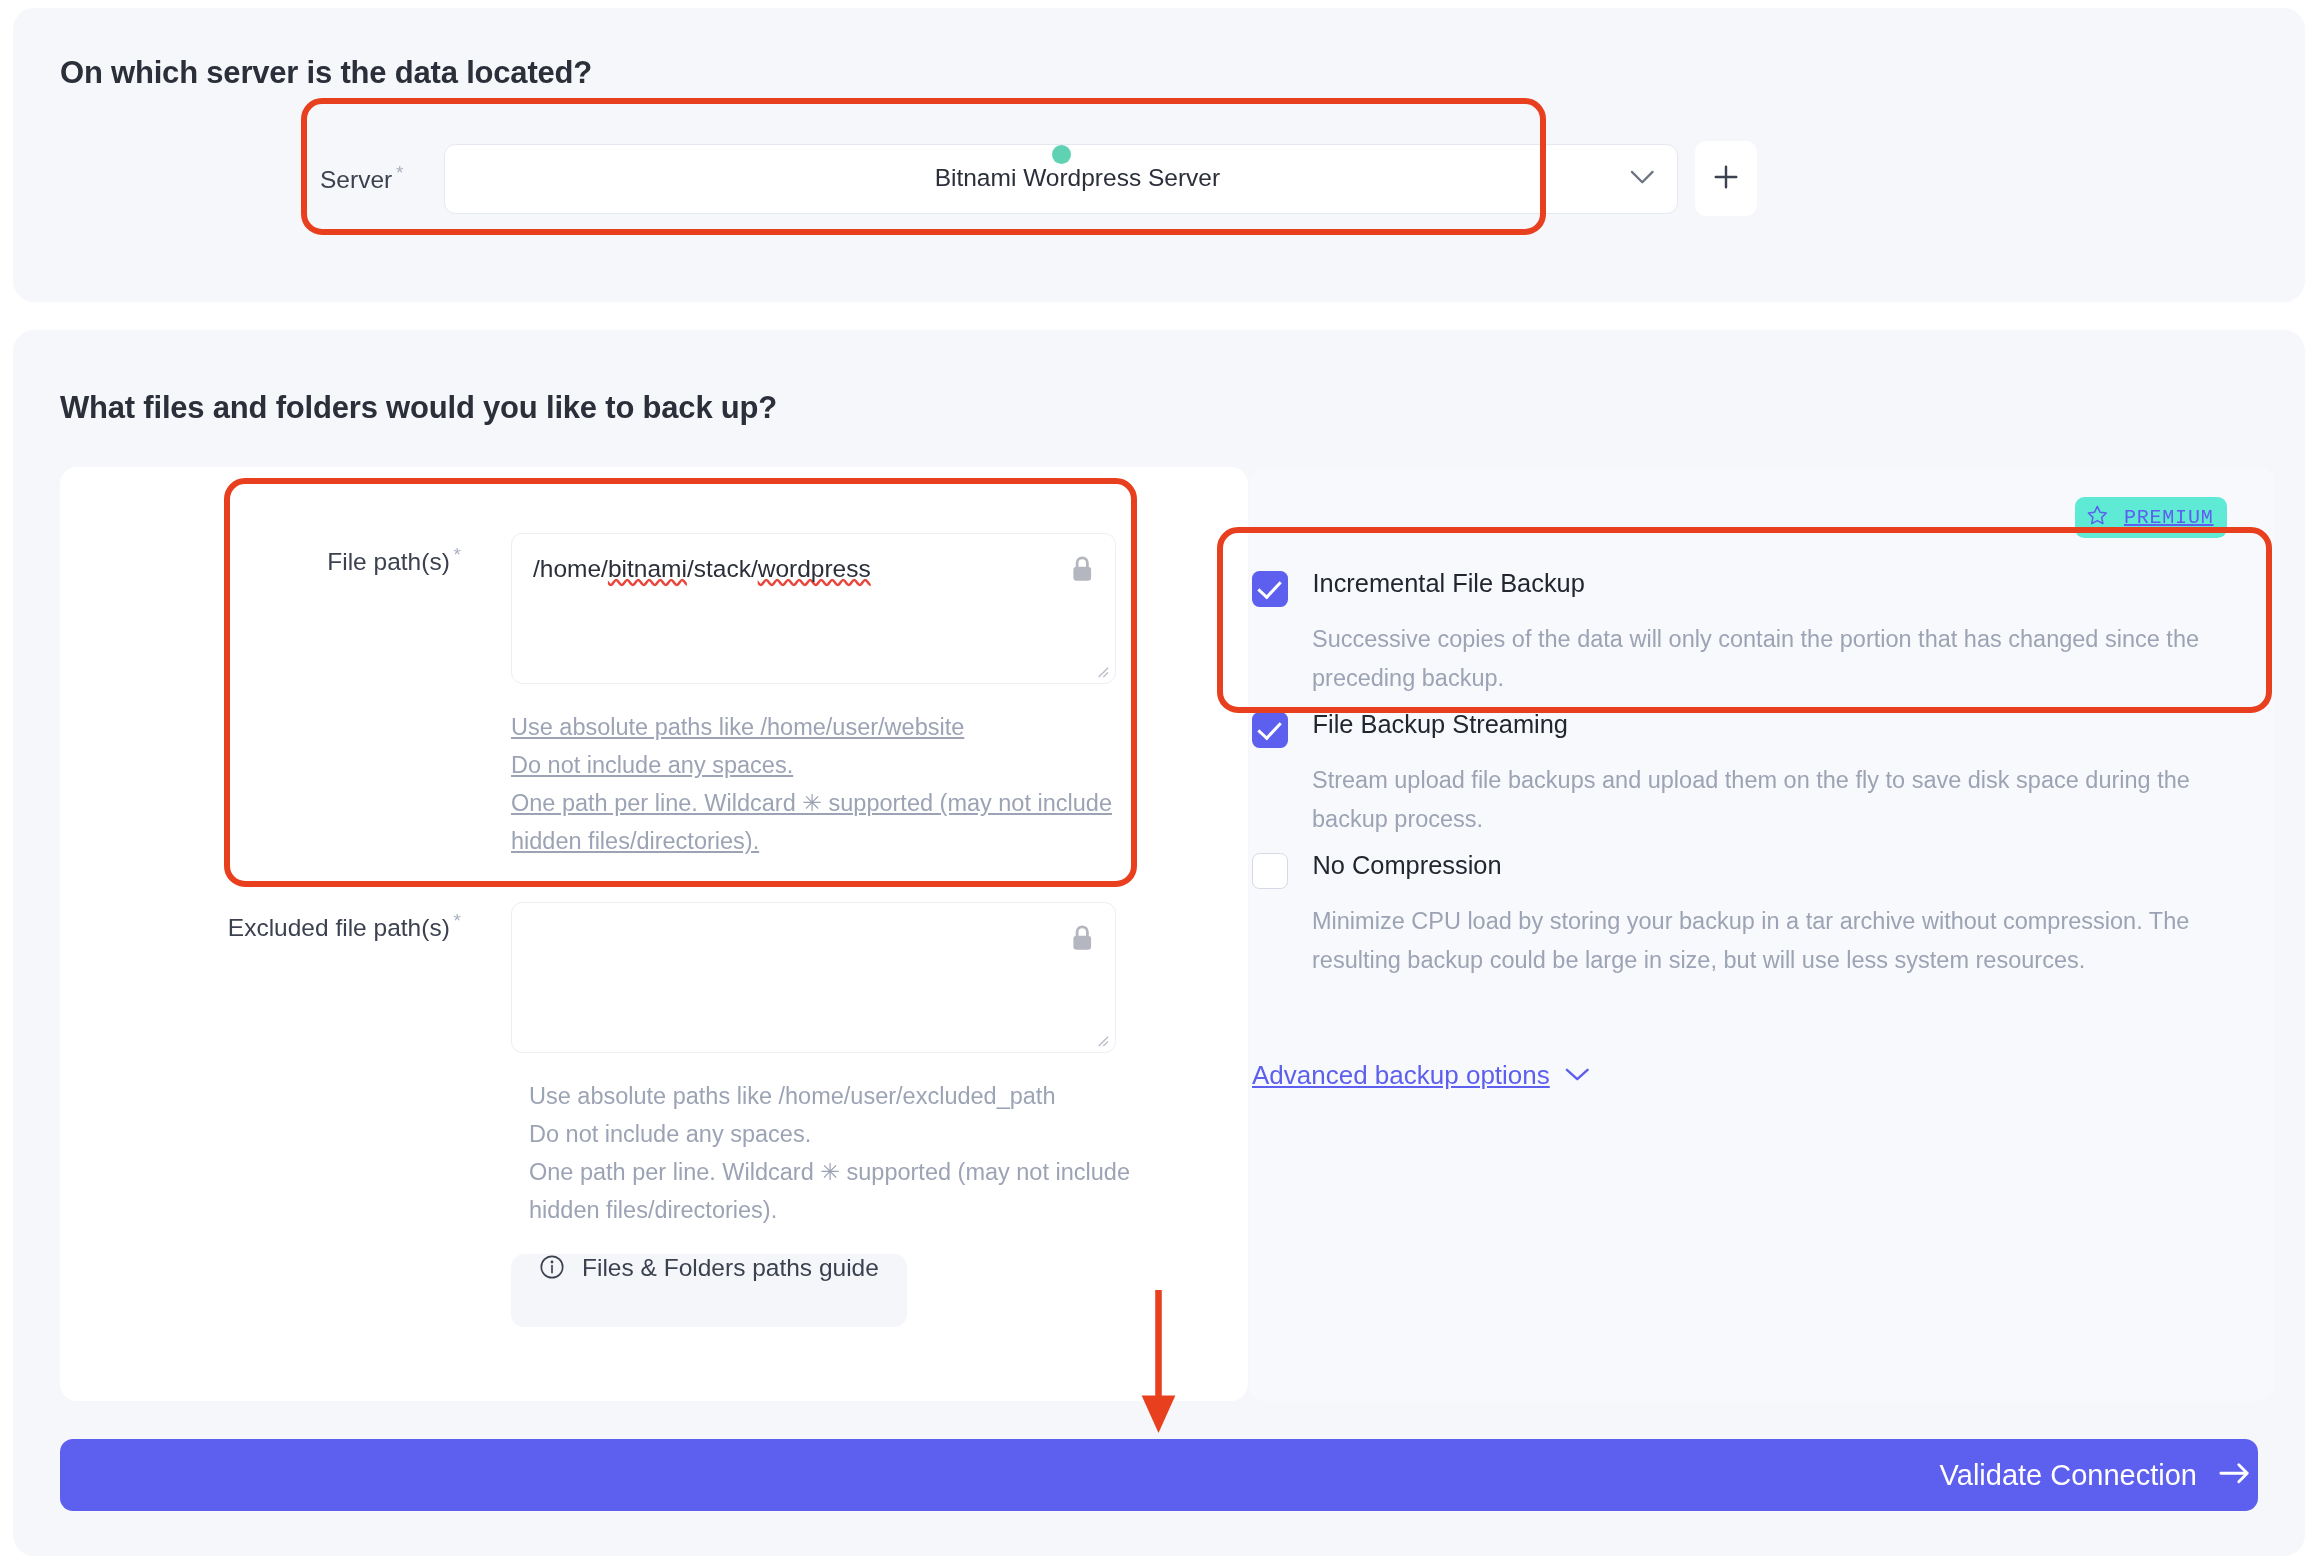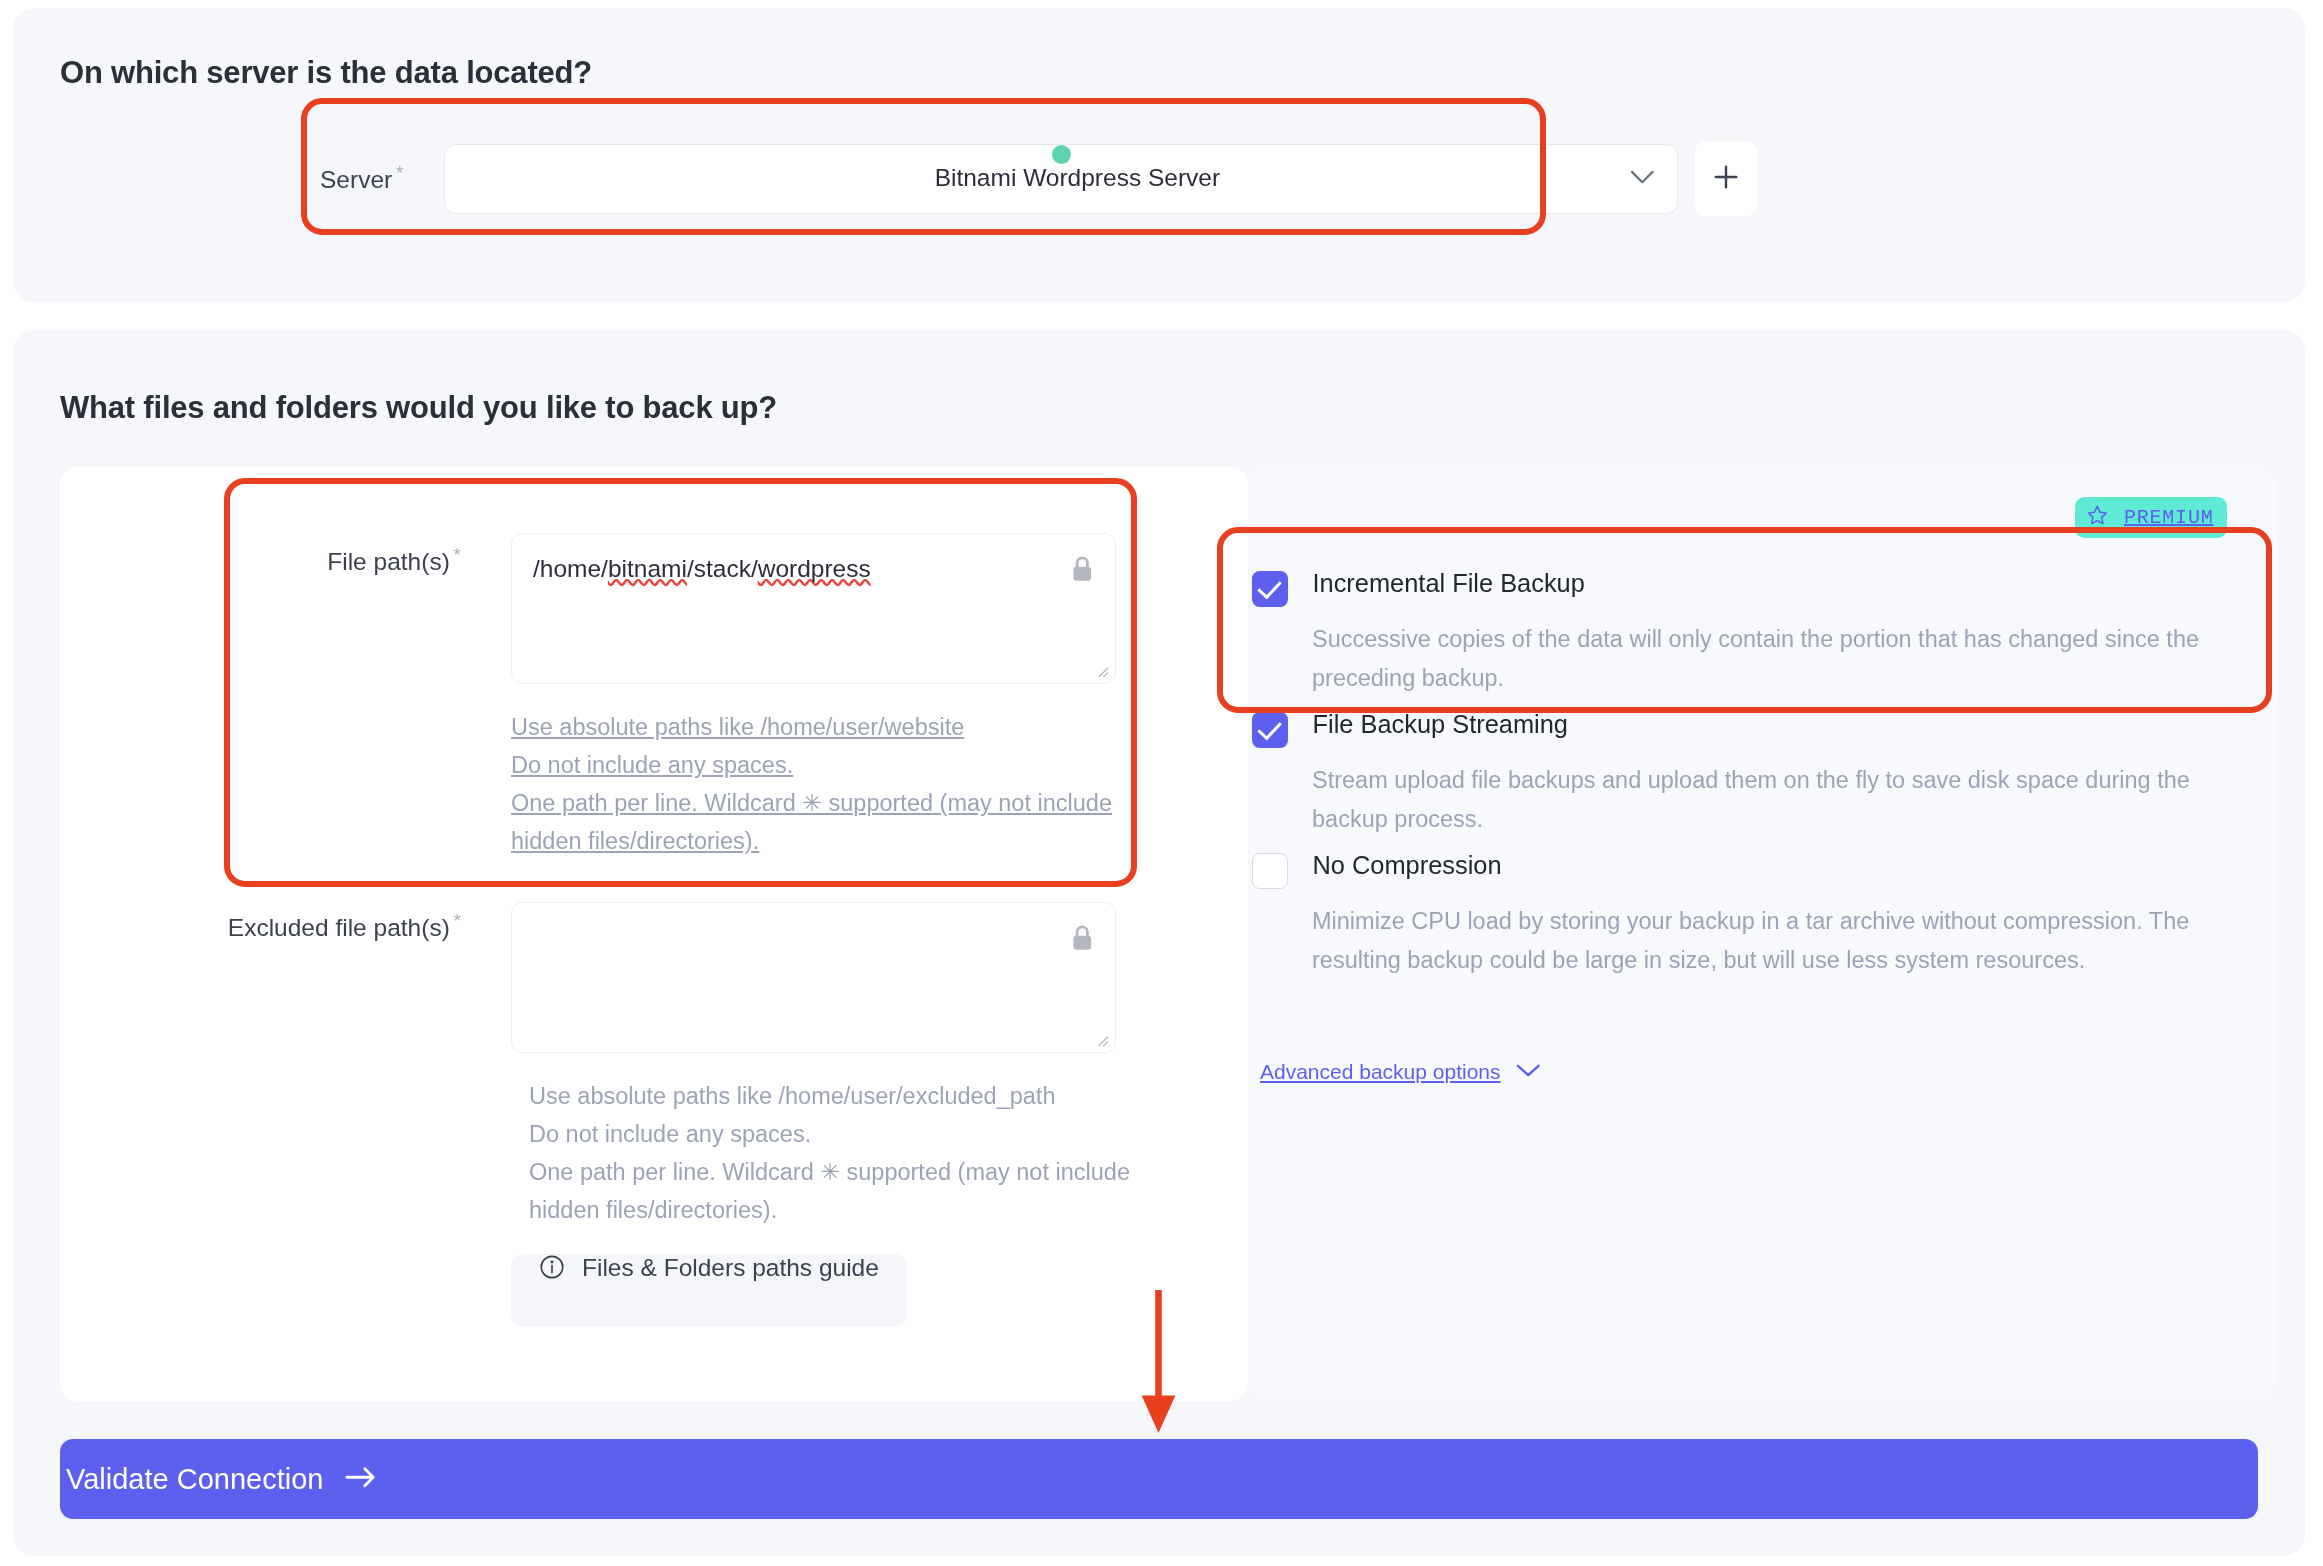--- a/index.html
+++ b/index.html
@@ -194,36 +194,35 @@
   #opt-incremental { top: 569px; }
   #opt-streaming   { top: 710px; }
   #opt-nocompress  { top: 851px; }
 
   #adv-link {
     position: absolute;
     left: 1252px; top: 1060px;
     display: flex; align-items: center; gap: 15px;
   }
   #adv-link .atxt {
-    font-size: 21px;
+    font-size: 26px;
     color: #5d5fef;
     text-decoration: underline;
     white-space: nowrap;
-    margin-left: 8px;
   }
 
   
   #validate-btn {
     position: absolute;
     left: 60px; top: 1439px;
-    width: 2198px; height: 80px;
+    width: 2198px; height: 72px;
     background: #5d5fef;
     border: none;
     border-radius: 13px;
-    display: flex; align-items: center; justify-content: flex-start;
+    display: flex; align-items: center; justify-content: flex-end;
     gap: 21px;
     cursor: pointer;
   }
   #validate-btn .vtxt { font-size: 29px; color: #ffffff; white-space: nowrap; }
 
   
   .anno {
     position: absolute;
     border: 6.6px solid #e8401f;
     border-radius: 21px;

